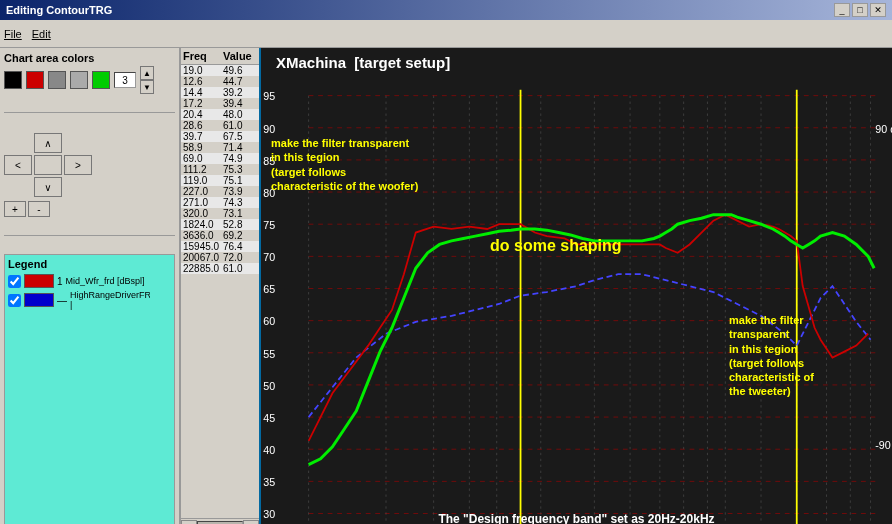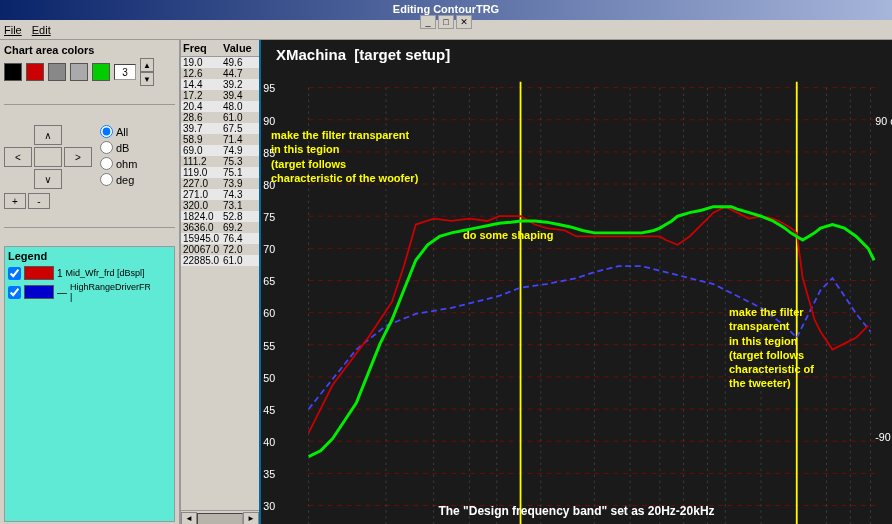--- a/index.html
+++ b/index.html
@@ -12,39 +12,38 @@
       overflow: hidden;
     }
     .title-bar {
       background: linear-gradient(to right, #0a246a, #a6b5da);
       color: white;
       padding: 3px 6px;
       display: flex;
       justify-content: space-between;
       align-items: center;
       height: 20px;
-      flex-direction: column;
     }
     .title-bar-title { font-size: 11px; font-weight: bold; }
     .title-bar-controls { display: flex; gap: 2px; }
     .title-btn {
       background: #d4d0c8;
       border: 1px solid #999;
       width: 16px; height: 14px;
       font-size: 9px;
       cursor: pointer;
       display: flex; align-items: center; justify-content: center;
     }
     .menu-bar {
       background: #d4d0c8;
       padding: 2px 4px;
       display: flex;
       gap: 10px;
       border-bottom: 1px solid #999;
-      height: 20px;
+      height: 28px;
       align-items: center;
       text-decoration: underline;
     }
     .menu-item { cursor: pointer; font-size: 11px; }
     .main-content {
       display: flex;
       height: calc(524px - 38px);
     }
     .left-panel {
       width: 181px;
@@ -287,34 +286,20 @@
           <div class="nav-row">
             <div style="width:28px;"></div>
             <button class="nav-btn-wide">∨</button>
             <div style="width:28px;"></div>
           </div>
           <div class="pm-row">
             <button class="pm-btn">+</button>
             <button class="pm-btn">-</button>
           </div>
         </div>
-        <div class="radio-group">
-          <label class="radio-row">
-            <input type="radio" name="zs" checked="" style=""> All
-          </label>
-          <label class="radio-row">
-            <input type="radio" name="zs" style=""> dB
-          </label>
-          <label class="radio-row">
-            <input type="radio" name="zs" style=""> ohm
-          </label>
-          <label class="radio-row">
-            <input type="radio" name="zs" style=""> deg
-          </label>
-        </div>
       </div>
     </div>
 
     <div class="divider"></div>
 
     <div class="legend-section">
       <div class="legend-title">Legend</div>
       <div class="legend-item">
         <input type="checkbox" checked="" class="legend-checkbox" style="">
         <div class="legend-color-box" style="background:#cc0000;"></div>
@@ -506,21 +491,21 @@
     </svg>
 
     <div class="chart-title" style="position:absolute;top:6px;left:15px;color:white;font-size:15px;font-weight:bold;">
       XMachina&nbsp; [target setup]
     </div>
 
     <div class="annotation" style="left:10px;top:88px;font-size:11px;">
       make the filter transparent<br>in this tegion<br>(target follows<br>characteristic of the woofer)
     </div>
 
-    <div class="annotation" style="left:202px;top:188px;font-size:11px;">
+    <div class="annotation" style="left:229px;top:188px;font-size:16px;">
       do some shaping
     </div>
 
     <div class="annotation" style="left:468px;top:265px;font-size:11px;">
       make the filter<br>transparent<br>in this tegion<br>(target follows<br>characteristic of<br>the tweeter)
     </div>
 
     <div style="position:absolute;bottom:8px;left:0;right:0;text-align:center;color:white;font-size:12px;font-weight:bold;">
       The "Design frequency band" set as 20Hz-20kHz
     </div>

